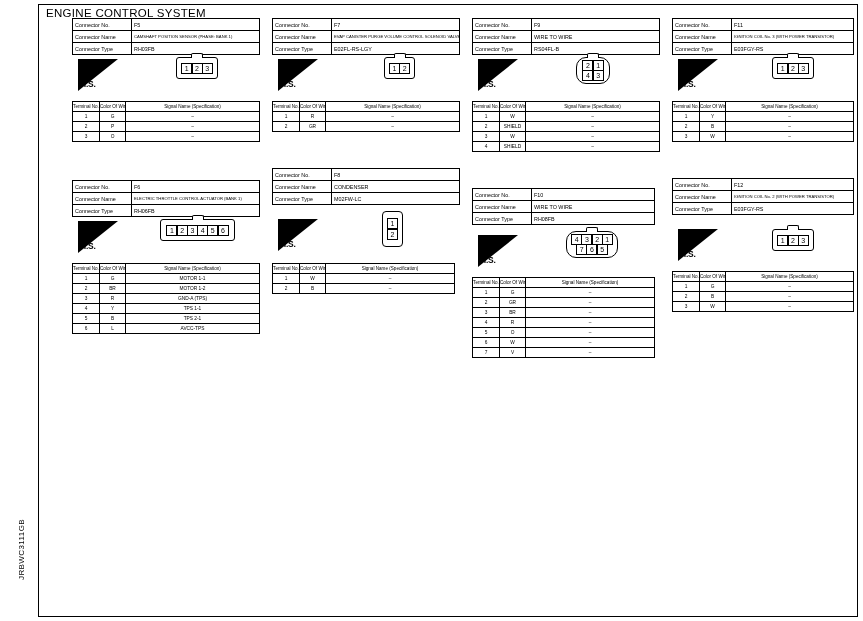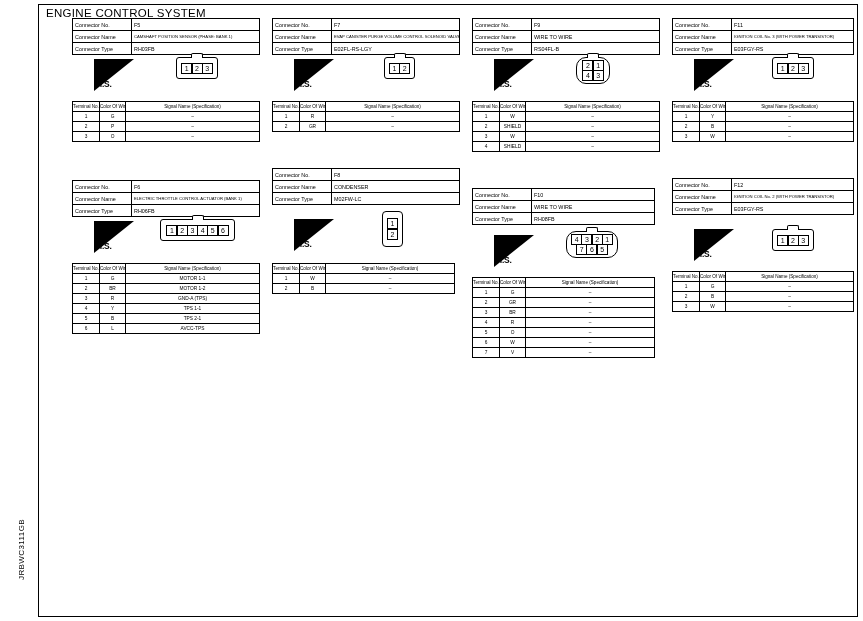--- a/index.html
+++ b/index.html
@@ -68,21 +68,21 @@
   .hdr-label { width: 54px; font-size: 5.4px; }
   .hdr-value { font-size: 5.4px; }
   .hdr-value.small { font-size: 4.2px; }
   
   .draw-row {
     position: relative;
     height: 46px;
   }
   .hs {
     position: absolute;
-    left: 22px;
+    left: 6px;
     top: 4px;
     width: 42px;
     height: 34px;
   }
   .hs .tri {
     position: absolute;
     left: 0; top: 0;
     width: 0; height: 0;
     border-left: 40px solid #000;
     border-bottom: 32px solid transparent;

